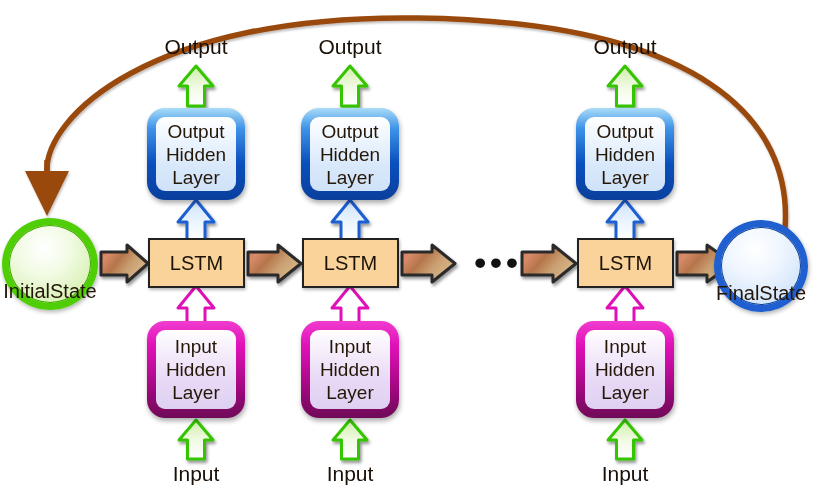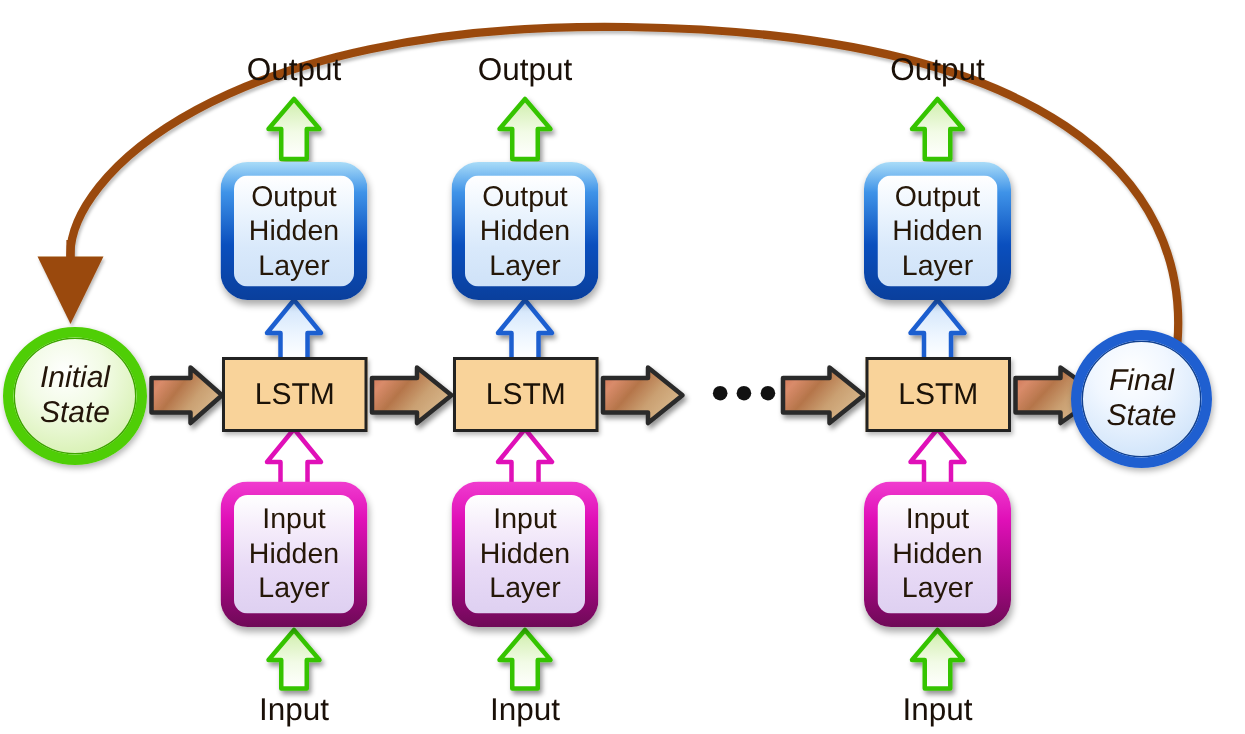--- a/index.html
+++ b/index.html
@@ -31,29 +31,27 @@
     line-height: 24px;
     text-align: center;
     white-space: nowrap;
     letter-spacing: 0px;
   }
   
   .state-circle {
     position: absolute;
     border-radius: 50%;
     display: flex;
-    align-items: center;
+    align-items: flex-end;
     justify-content: center;
-    flex-direction: column;
     text-align: center;
     font-size: 20px;
     line-height: 23px;
     color: #231509;
     box-sizing: border-box;
-    font-style: italic;
   }
   .state-initial {
     border: 7px solid #4fce06;
     background: radial-gradient(circle at 42% 30%, #ffffff 0%, #f2fbe5 36%, #ddf3bd 70%, #cdeba2 100%);
     box-shadow: 0 0 0 1px #3da400 inset, 1px 2px 4px rgba(0,0,0,0.30);
   }
   .state-final {
     border: 7px solid #1f5fd0;
     background: radial-gradient(circle at 42% 28%, #ffffff 0%, #f1f7ff 34%, #d7e8fb 70%, #c3dcf7 100%);
     box-shadow: 0 0 0 1px #11408f inset, 1px 2px 4px rgba(0,0,0,0.30);

